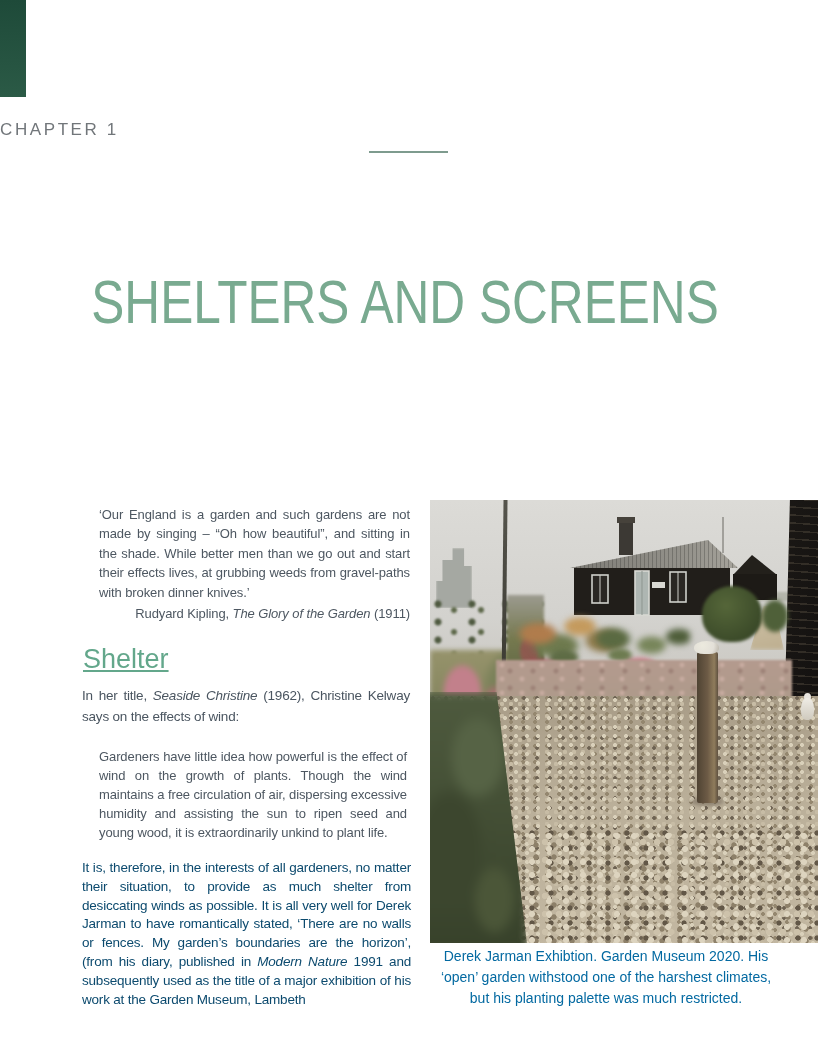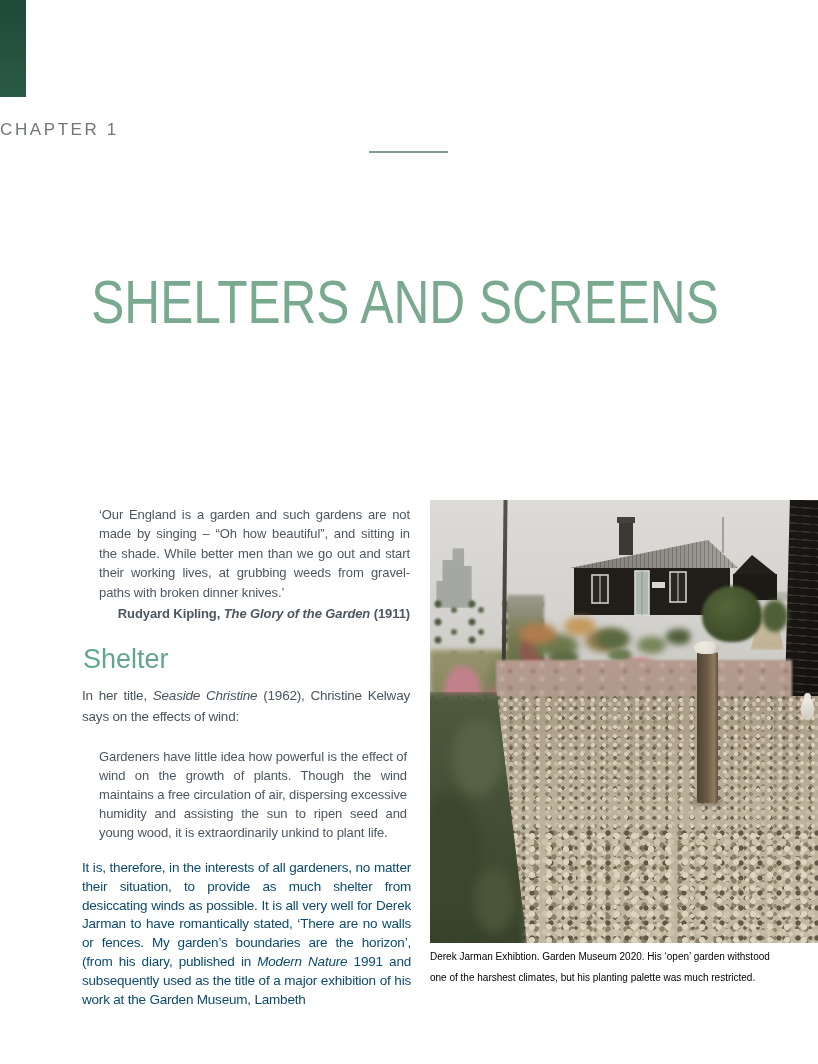--- a/index.html
+++ b/index.html
@@ -30,24 +30,24 @@
     transform:scaleX(0.8);
     white-space:nowrap;
   }
 
   
   .epigraph {
     left:99px; top:505px; width:311px;
     font-size:13px; line-height:19.4px; letter-spacing:-0.1px;
     color:#4d5761; text-align:justify;
   }
-  .epigraph-attribution { text-align:right; margin-top:2px;font-weight:bold; }
+  .epigraph-attribution { text-align:right; margin-top:2px; }
   .section-heading {
     left:83px; top:644px;
-    font-size:27px; color:#63a78b; font-weight:400;
+    font-size:27px; color:#63a78b; font-weight:400;text-decoration:underline;
   }
   .intro-para {
     left:82px; top:686px; width:328px;
     font-size:13.5px; line-height:20.5px; letter-spacing:-0.2px;
     color:#4a5560; text-align:justify;
   }
   .block-quote {
     left:99px; top:747px; width:308px;
     font-size:13px; line-height:19px; letter-spacing:-0.1px;
     color:#4d5761; text-align:justify;
@@ -163,34 +163,34 @@
   .post-bird { left:264px; top:141px; width:25px; height:13px; border-radius:50% 50% 40% 40%;
     background:radial-gradient(circle at 35% 35%, #ecead f0, #e3e0d8 60%, #b7b2a6);
     background:radial-gradient(circle at 35% 35%, #eceade, #e3e0d8 60%, #b7b2a6); }
   .statue-bird { left:371px; top:198px; width:13px; height:22px;
     border-radius:45% 45% 40% 40%;
     background:linear-gradient(#efece5, #cfcabe); }
   .statue-head { left:374px; top:193px; width:7px; height:8px; border-radius:50%; background:#e9e6df; }
 
   
   .caption { left:430px; top:946px; width:352px;
-    font-size:10px; line-height:21px; color:#000000; }
+    font-size:14px; line-height:21px; color:#0369a1;text-align:center; }
 </style>
 </head>
 <body>
 
 <div class="abs corner-tab"></div>
 
 <div class="abs chapter-label">CHAPTER 1</div>
 <div class="abs chapter-rule"></div>
 
 <h1 class="abs page-title">SHELTERS AND SCREENS</h1>
 
 <div class="abs epigraph">
-  <div>‘Our England is a garden and such gardens are not made by singing – “Oh how beautiful”, and sitting in the shade. While better men than we go out and start their working lives, at grubbing weeds from gravel-paths with broken dinner knives.’</div>
+  <div>‘Our England is a garden and such gardens are not made by singing – “Oh how beautiful”, and sitting in the shade. While better men than we go out and start their effects lives, at grubbing weeds from gravel-paths with broken dinner knives.’</div>
   <div class="epigraph-attribution"><span>Rudyard Kipling, </span><span class="ital">The Glory of the Garden</span><span> (1911)</span></div>
 </div>
 
 <h2 class="abs section-heading">Shelter</h2>
 
 <p class="abs intro-para"><span>In her title, </span><span class="ital">Seaside Christine</span><span> (1962), Christine Kelway says on the effects of wind:</span></p>
 
 <p class="abs block-quote">Gardeners have little idea how powerful is the effect of wind on the growth of plants. Though the wind maintains a free circulation of air, dispersing excessive humidity and assisting the sun to ripen seed and young wood, it is extraordinarily unkind to plant life.</p>
 
 <p class="abs main-para"><span>It is, therefore, in the interests of all gardeners, no matter their situation, to provide as much shelter from desiccating winds as possible. It is all very well for Derek Jarman to have romantically stated, ‘There are no walls or fences. My garden’s boundaries are the horizon’, (from his diary, published in </span><span class="ital">Modern Nature</span><span> 1991 and subsequently used as the title of a major exhibition of his work at the Garden Museum, Lambeth</span></p>

